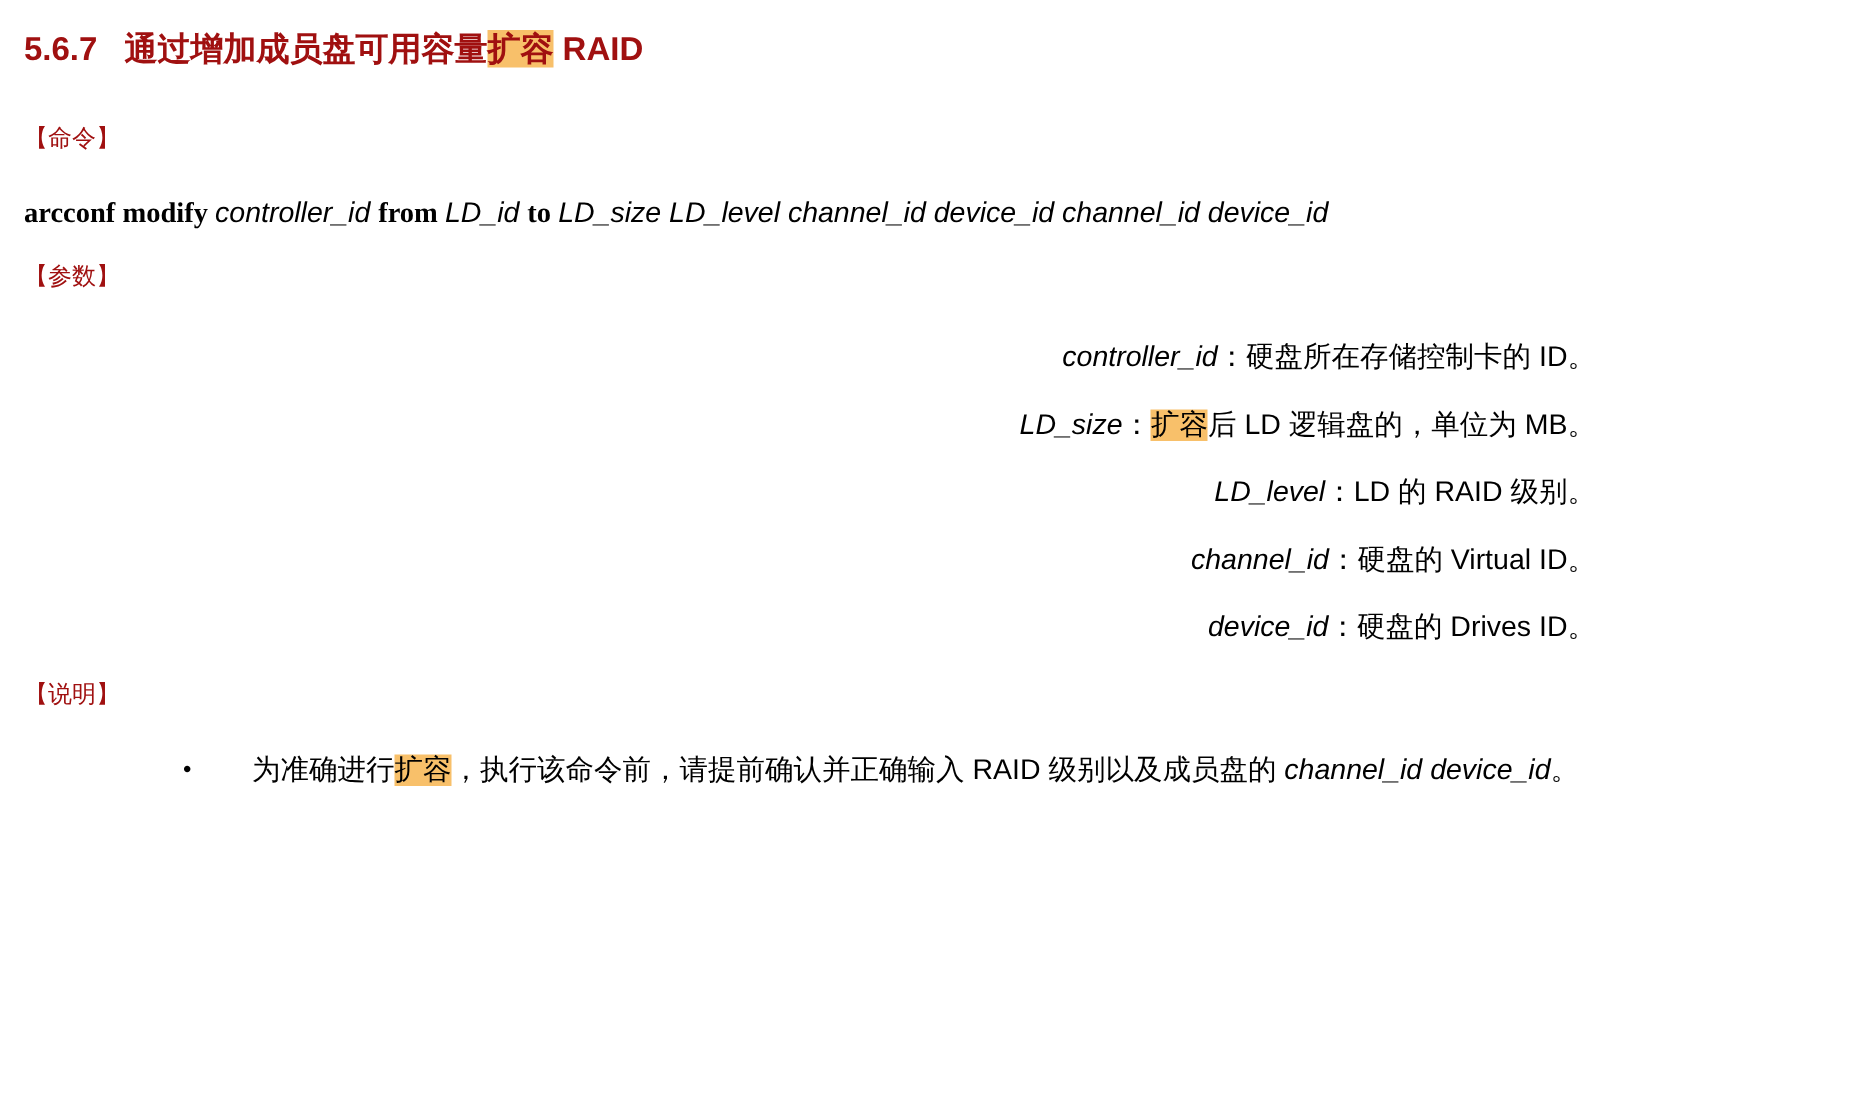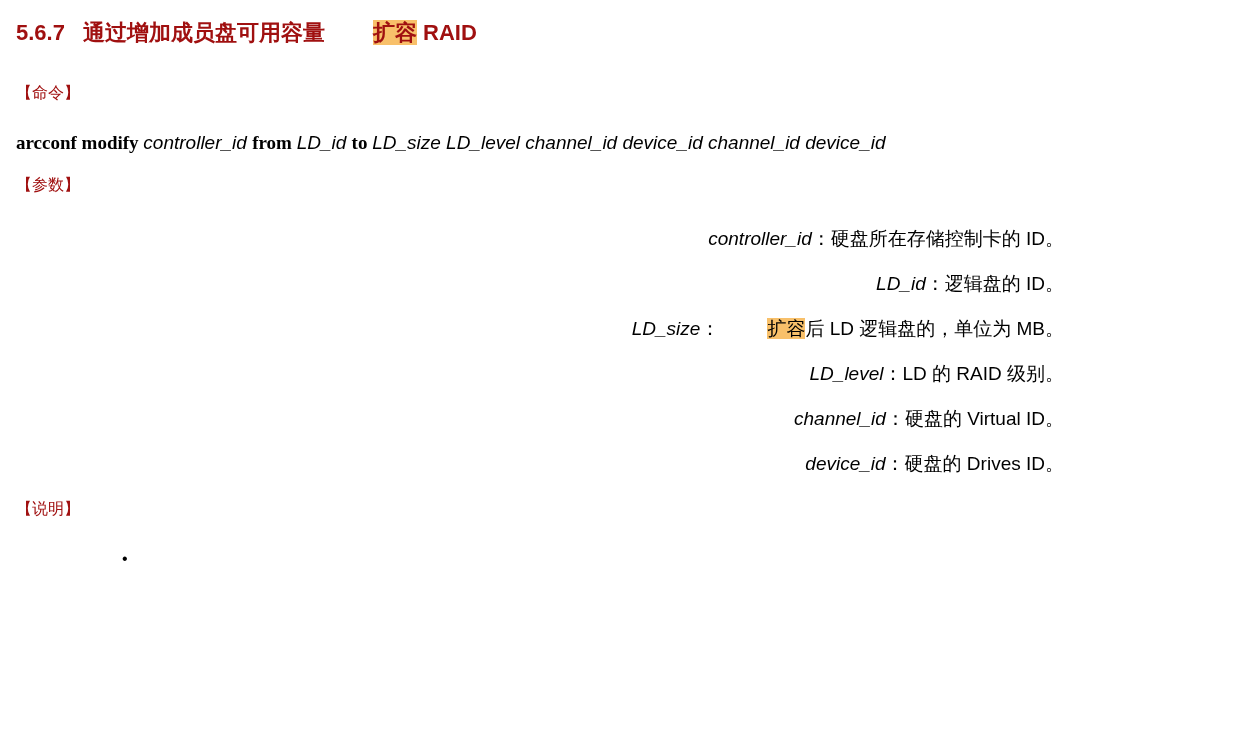--- a/index.html
+++ b/index.html
@@ -68,46 +68,46 @@
     flex:0 0 46px;
   }
   .bullet-text{
     margin:0;
     max-width:930px;
   }
 
   
   .rb{font-weight:bold;font-family:Liberation Serif, serif;}
   .ri{font-style:italic;}
-  .rhl{background:var(--hl);margin-left:48px;}
+  .rhl{background:var(--hl);}
 </style>
 </head>
 <body>
 
 <div class="page">
 
   <h1 class="doc-title">
     <span class="title-number">5.6.7</span><span><span>通过增加成员盘可用容量</span><span class="rhl">扩容</span><span> RAID</span></span>
   </h1>
 
 
   <div class="section-label">【命令】</div>
 
   <p class="command-text indent"><span class="rb">arcconf modify </span><span class="ri">controller_id </span><span class="rb">from </span><span class="ri">LD_id </span><span class="rb">to </span><span class="ri">LD_size LD_level channel_id device_id channel_id device_id</span></p>
 
   <div class="section-label">【参数】</div>
 
   <div class="param-list">
     <p class="param-line indent"><span class="ri">controller_id</span><span>：硬盘所在存储控制卡的 ID。</span></p>
-    <p class="param-line indent"><span class="ri">LD_id</span><span>：逻辑盘的 ID。</span></p>
     <p class="param-line indent"><span class="ri">LD_size</span><span>：</span><span class="rhl">扩容</span><span>后 LD 逻辑盘的，单位为 MB。</span></p>
     <p class="param-line indent"><span class="ri">LD_level</span><span>：LD 的 RAID 级别。</span></p>
     <p class="param-line indent"><span class="ri">channel_id</span><span>：硬盘的 Virtual ID。</span></p>
     <p class="param-line indent"><span class="ri">device_id</span><span>：硬盘的 Drives ID。</span></p>
   </div>
 
   <div class="section-label">【说明】</div>
 
   <div class="bullet-item">
     <span class="bullet">•</span>
+    <p class="body-text bullet-text"><span>为准确进行</span><span class="rhl">扩容</span><span>，执行该命令前，请提前确认并正确输入 RAID 级别以及成员盘的 </span><span class="ri">channel_id device_id</span><span>。</span></p>
   </div>
 
 </div>
 
 </body></html>

